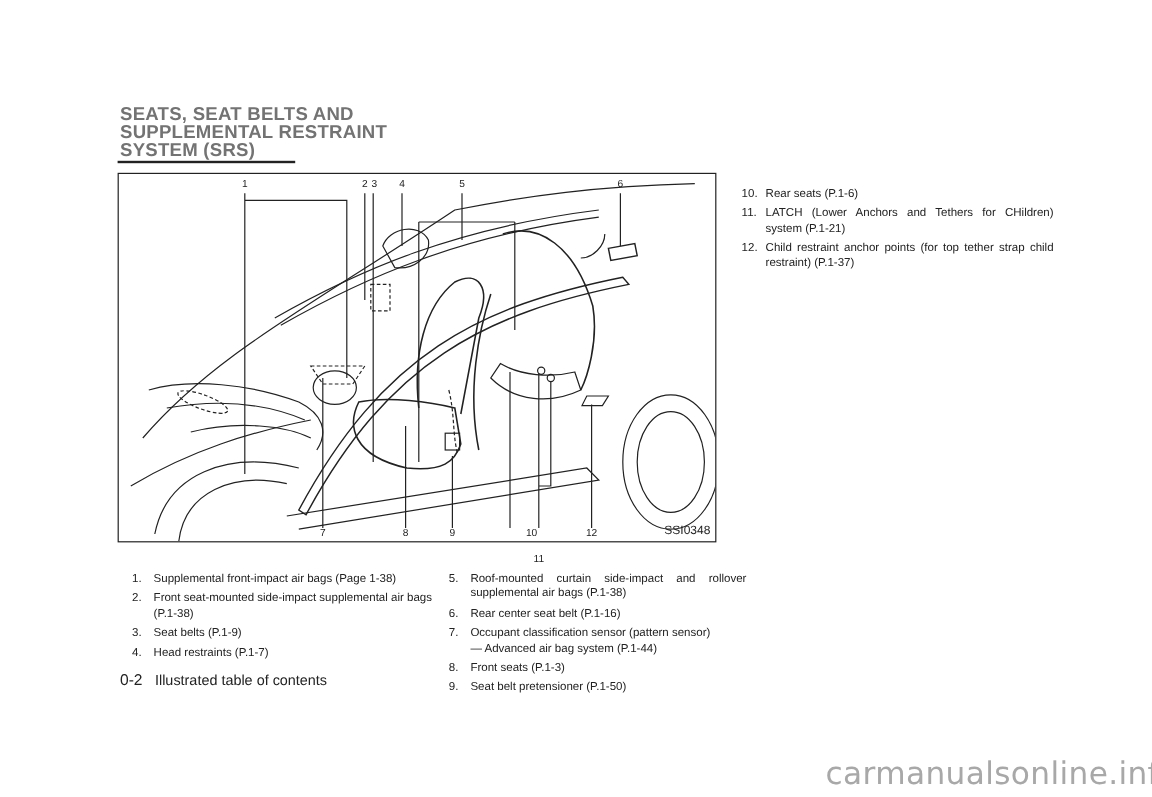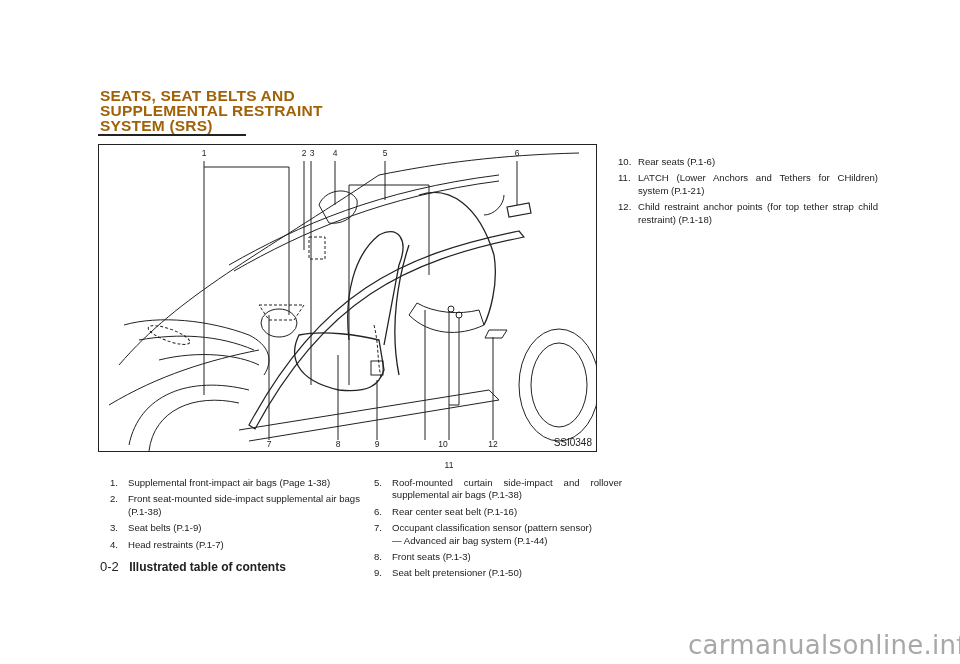--- a/index.html
+++ b/index.html
@@ -1,40 +1,40 @@
 <!DOCTYPE html>
 <html><head>
   <meta charset="utf-8">
   <style>
     html, body { margin: 0; padding: 0; background: #ffffff; }
     body { width: 960px; height: 664px; position: relative; overflow: hidden;
            font-family: "Liberation Sans", sans-serif; color: #1a1a1a; }
     .heading { position: absolute; left: 100px; top: 88px; margin: 0;
                font-family: "Liberation Sans", sans-serif; font-weight: 700;
-               font-size: 15.5px; line-height: 15px; letter-spacing: 0.2px; color: #a16207; }
+               font-size: 15.5px; line-height: 15px; letter-spacing: 0.2px; color: #737373; }
     .heading span { display: block; }
     .heading-rule { position: absolute; left: 98px; top: 134px; width: 148px; height: 2px; background: #222; }
     .figure { position: absolute; left: 98px; top: 144px; width: 499px; height: 308px;
               border: 1.2px solid #222; box-sizing: border-box; }
     .figure svg { position: absolute; left: 0; top: 0; }
     .callout { position: absolute; font-size: 8.5px; color: #222; transform: translateX(-50%); }
     .fig-code { position: absolute; right: 4px; bottom: 3px; font-size: 10px; color: #222; }
     .list { position: absolute; margin: 12px; padding: 0; list-style: none;
             font-size: 9.6px; line-height: 12.4px; color: #222; }
     .list li { position: relative; padding-left: 18px; margin-bottom: 4px; }
     .list li .num { position: absolute; left: 0; top: 0; }
     .list li .sub { display: block; }
     .col1 { left: 98px; top: 465px; width: 252px; }
     .col2 { left: 362px; top: 465px; width: 248px; }
     .col2 li { text-align: justify; }
     .col3 { left: 606px; top: 144px; width: 260px; }
     .col3 li { padding-left: 20px; text-align: justify; }
     .footer { position: absolute; left: 100px; top: 559px; font-size: 12px; color: #222; }
     .footer .page { font-size: 13px; margin-right: 7px; }
-    .footer .section { font-weight: 700; }
+    .footer .section { font-weight: 400; }
     .watermark { position: absolute; left: 688px; top: 630px; font-size: 26px;
                  color: #a8a8a8; letter-spacing: 0.3px; font-family: "DejaVu Sans", sans-serif; }
   </style>
 </head>
 <body>
 
 <h1 class="heading">
   <span>SEATS, SEAT BELTS AND</span>
   <span>SUPPLEMENTAL RESTRAINT</span>
   <span>SYSTEM (SRS)</span>
@@ -130,21 +130,21 @@
   <li><span class="num">5.</span><span>Roof-mounted curtain side-impact and rollover supplemental air bags (P.1-38)</span></li>
   <li><span class="num">6.</span><span>Rear center seat belt (P.1-16)</span></li>
   <li><span class="num">7.</span><span>Occupant classification sensor (pattern sensor)</span><span class="sub">— Advanced air bag system (P.1-44)</span></li>
   <li><span class="num">8.</span><span>Front seats (P.1-3)</span></li>
   <li><span class="num">9.</span><span>Seat belt pretensioner (P.1-50)</span></li>
 </ul>
 
 <ul class="list col3">
   <li><span class="num">10.</span><span>Rear seats (P.1-6)</span></li>
   <li><span class="num">11.</span><span>LATCH (Lower Anchors and Tethers for CHildren) system (P.1-21)</span></li>
-  <li><span class="num">12.</span><span>Child restraint anchor points (for top tether strap child restraint) (P.1-18)</span></li>
+  <li><span class="num">12.</span><span>Child restraint anchor points (for top tether strap child restraint) (P.1-37)</span></li>
 </ul>
 
 <div class="footer">
   <span class="page">0-2</span>
   <span class="section">Illustrated table of contents</span>
 </div>
 
 <div class="watermark">carmanualsonline.info</div>
 
 </body></html>

